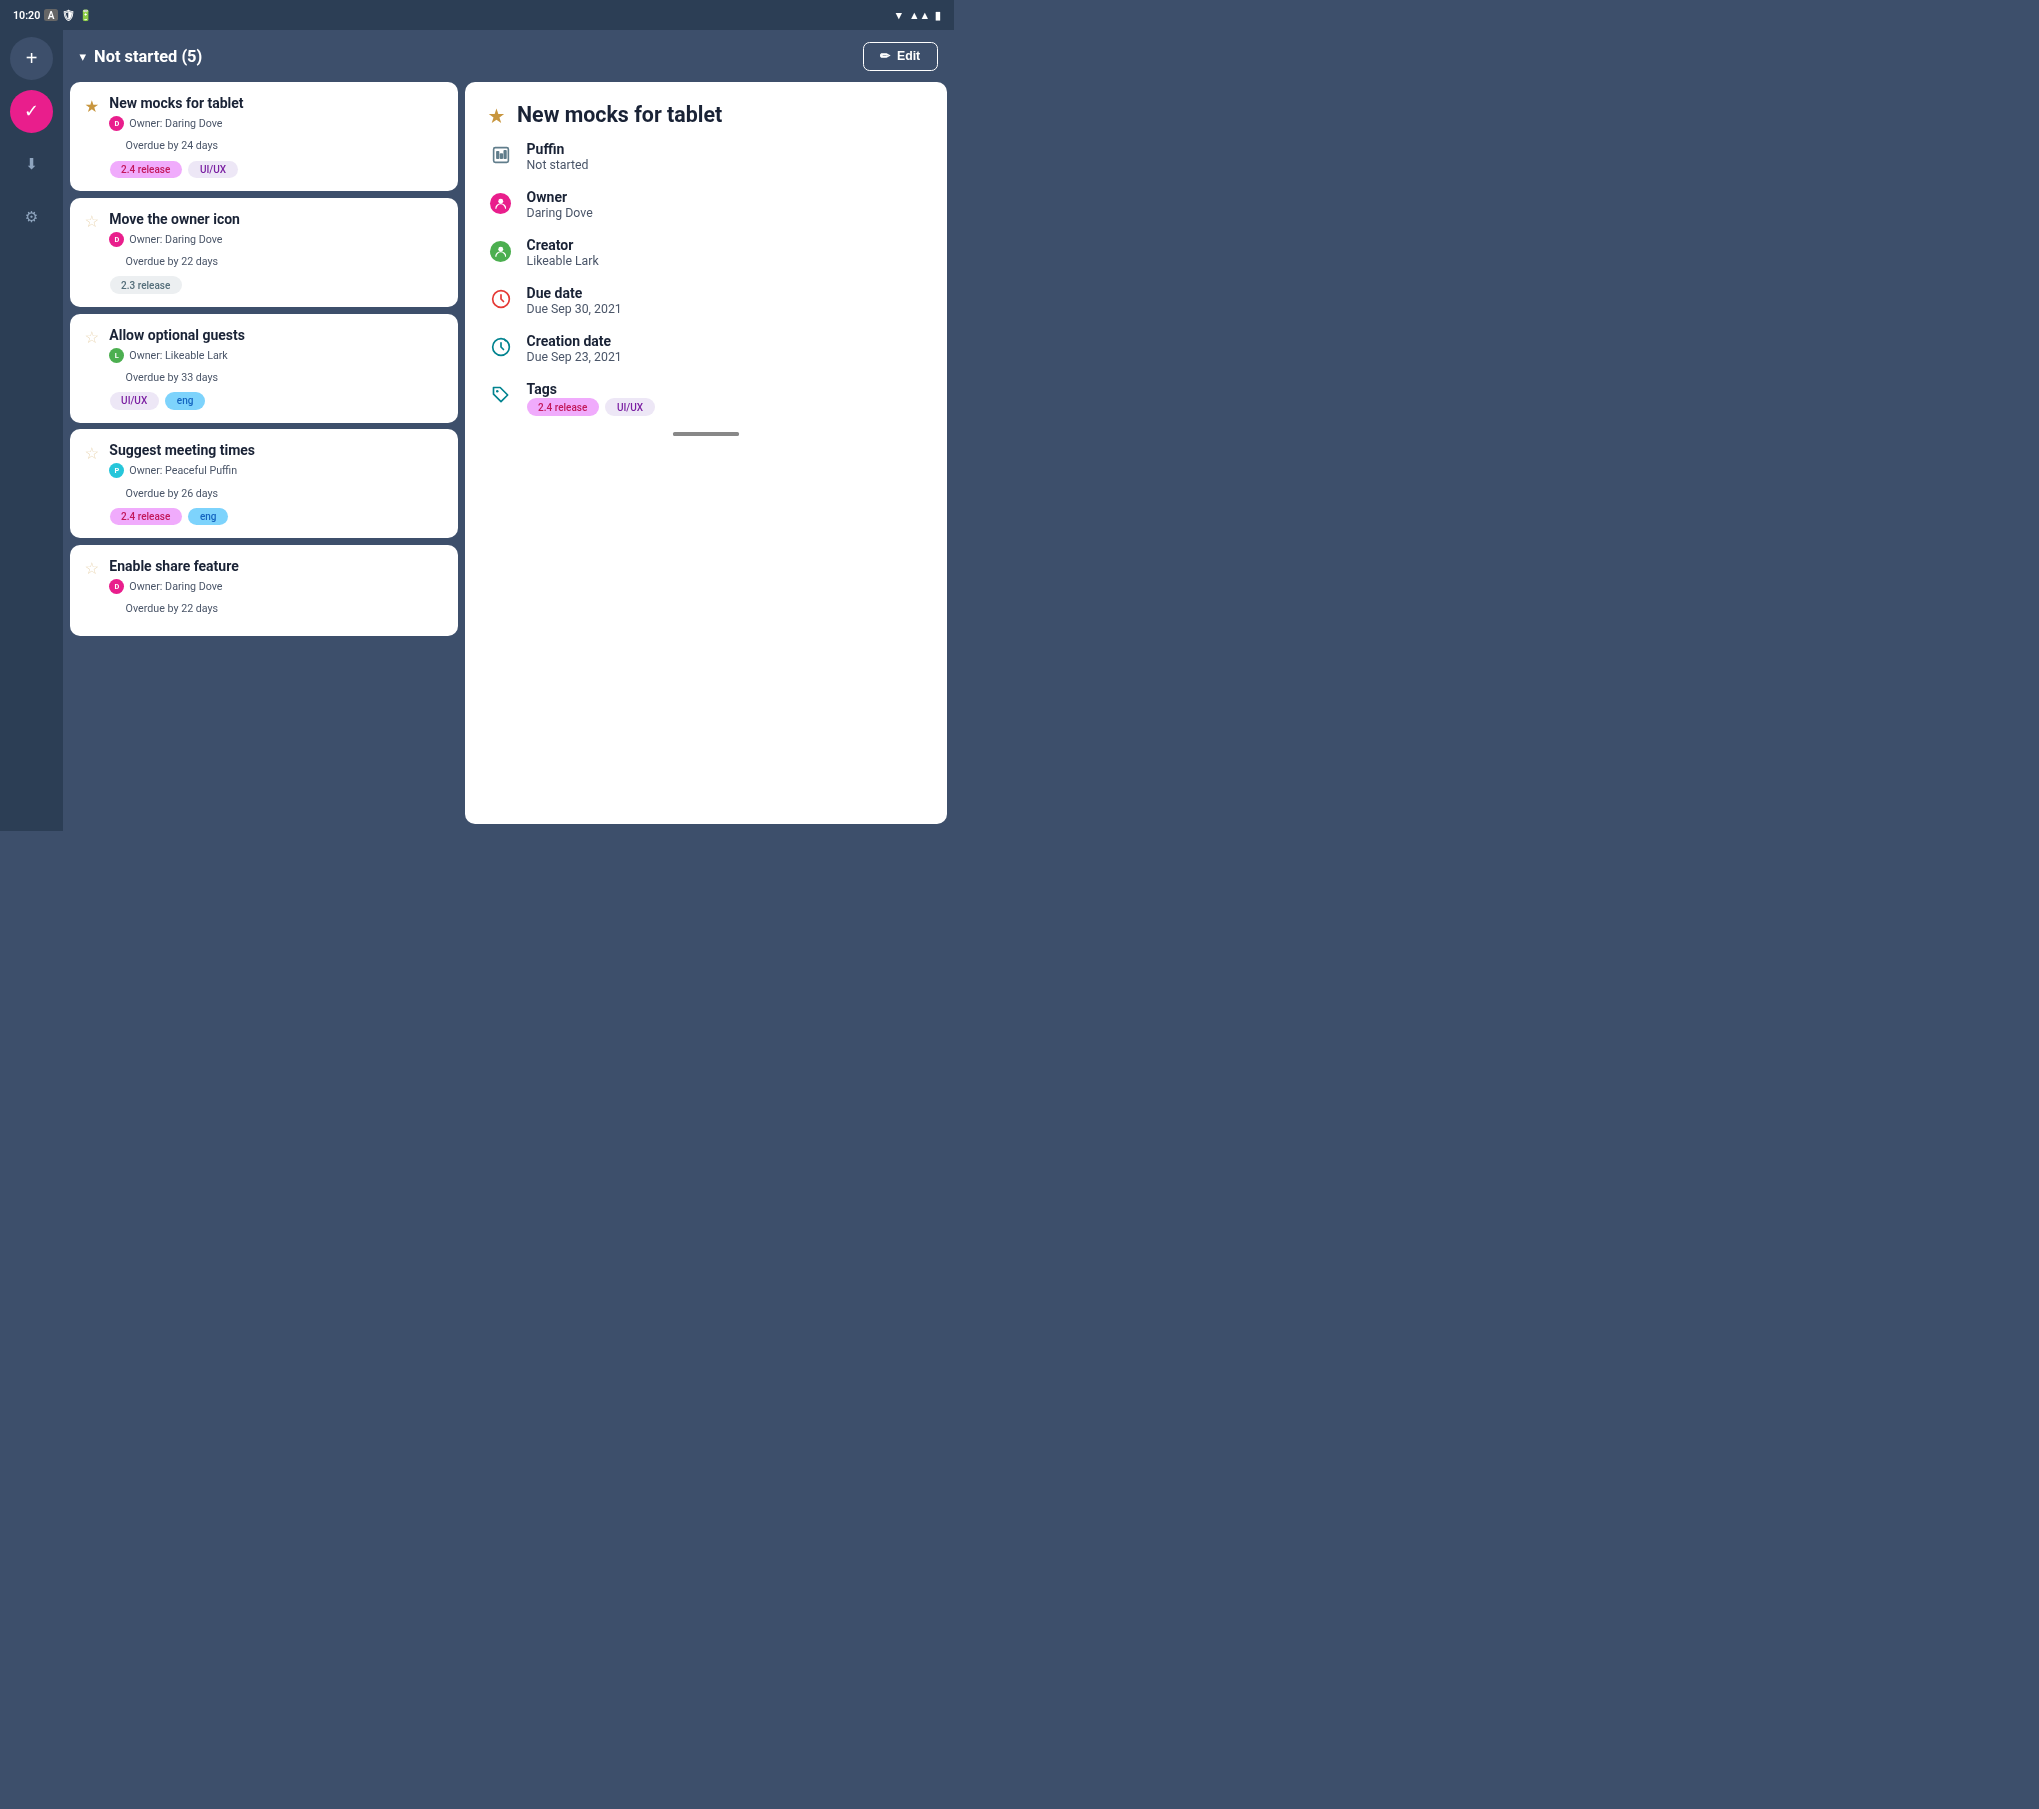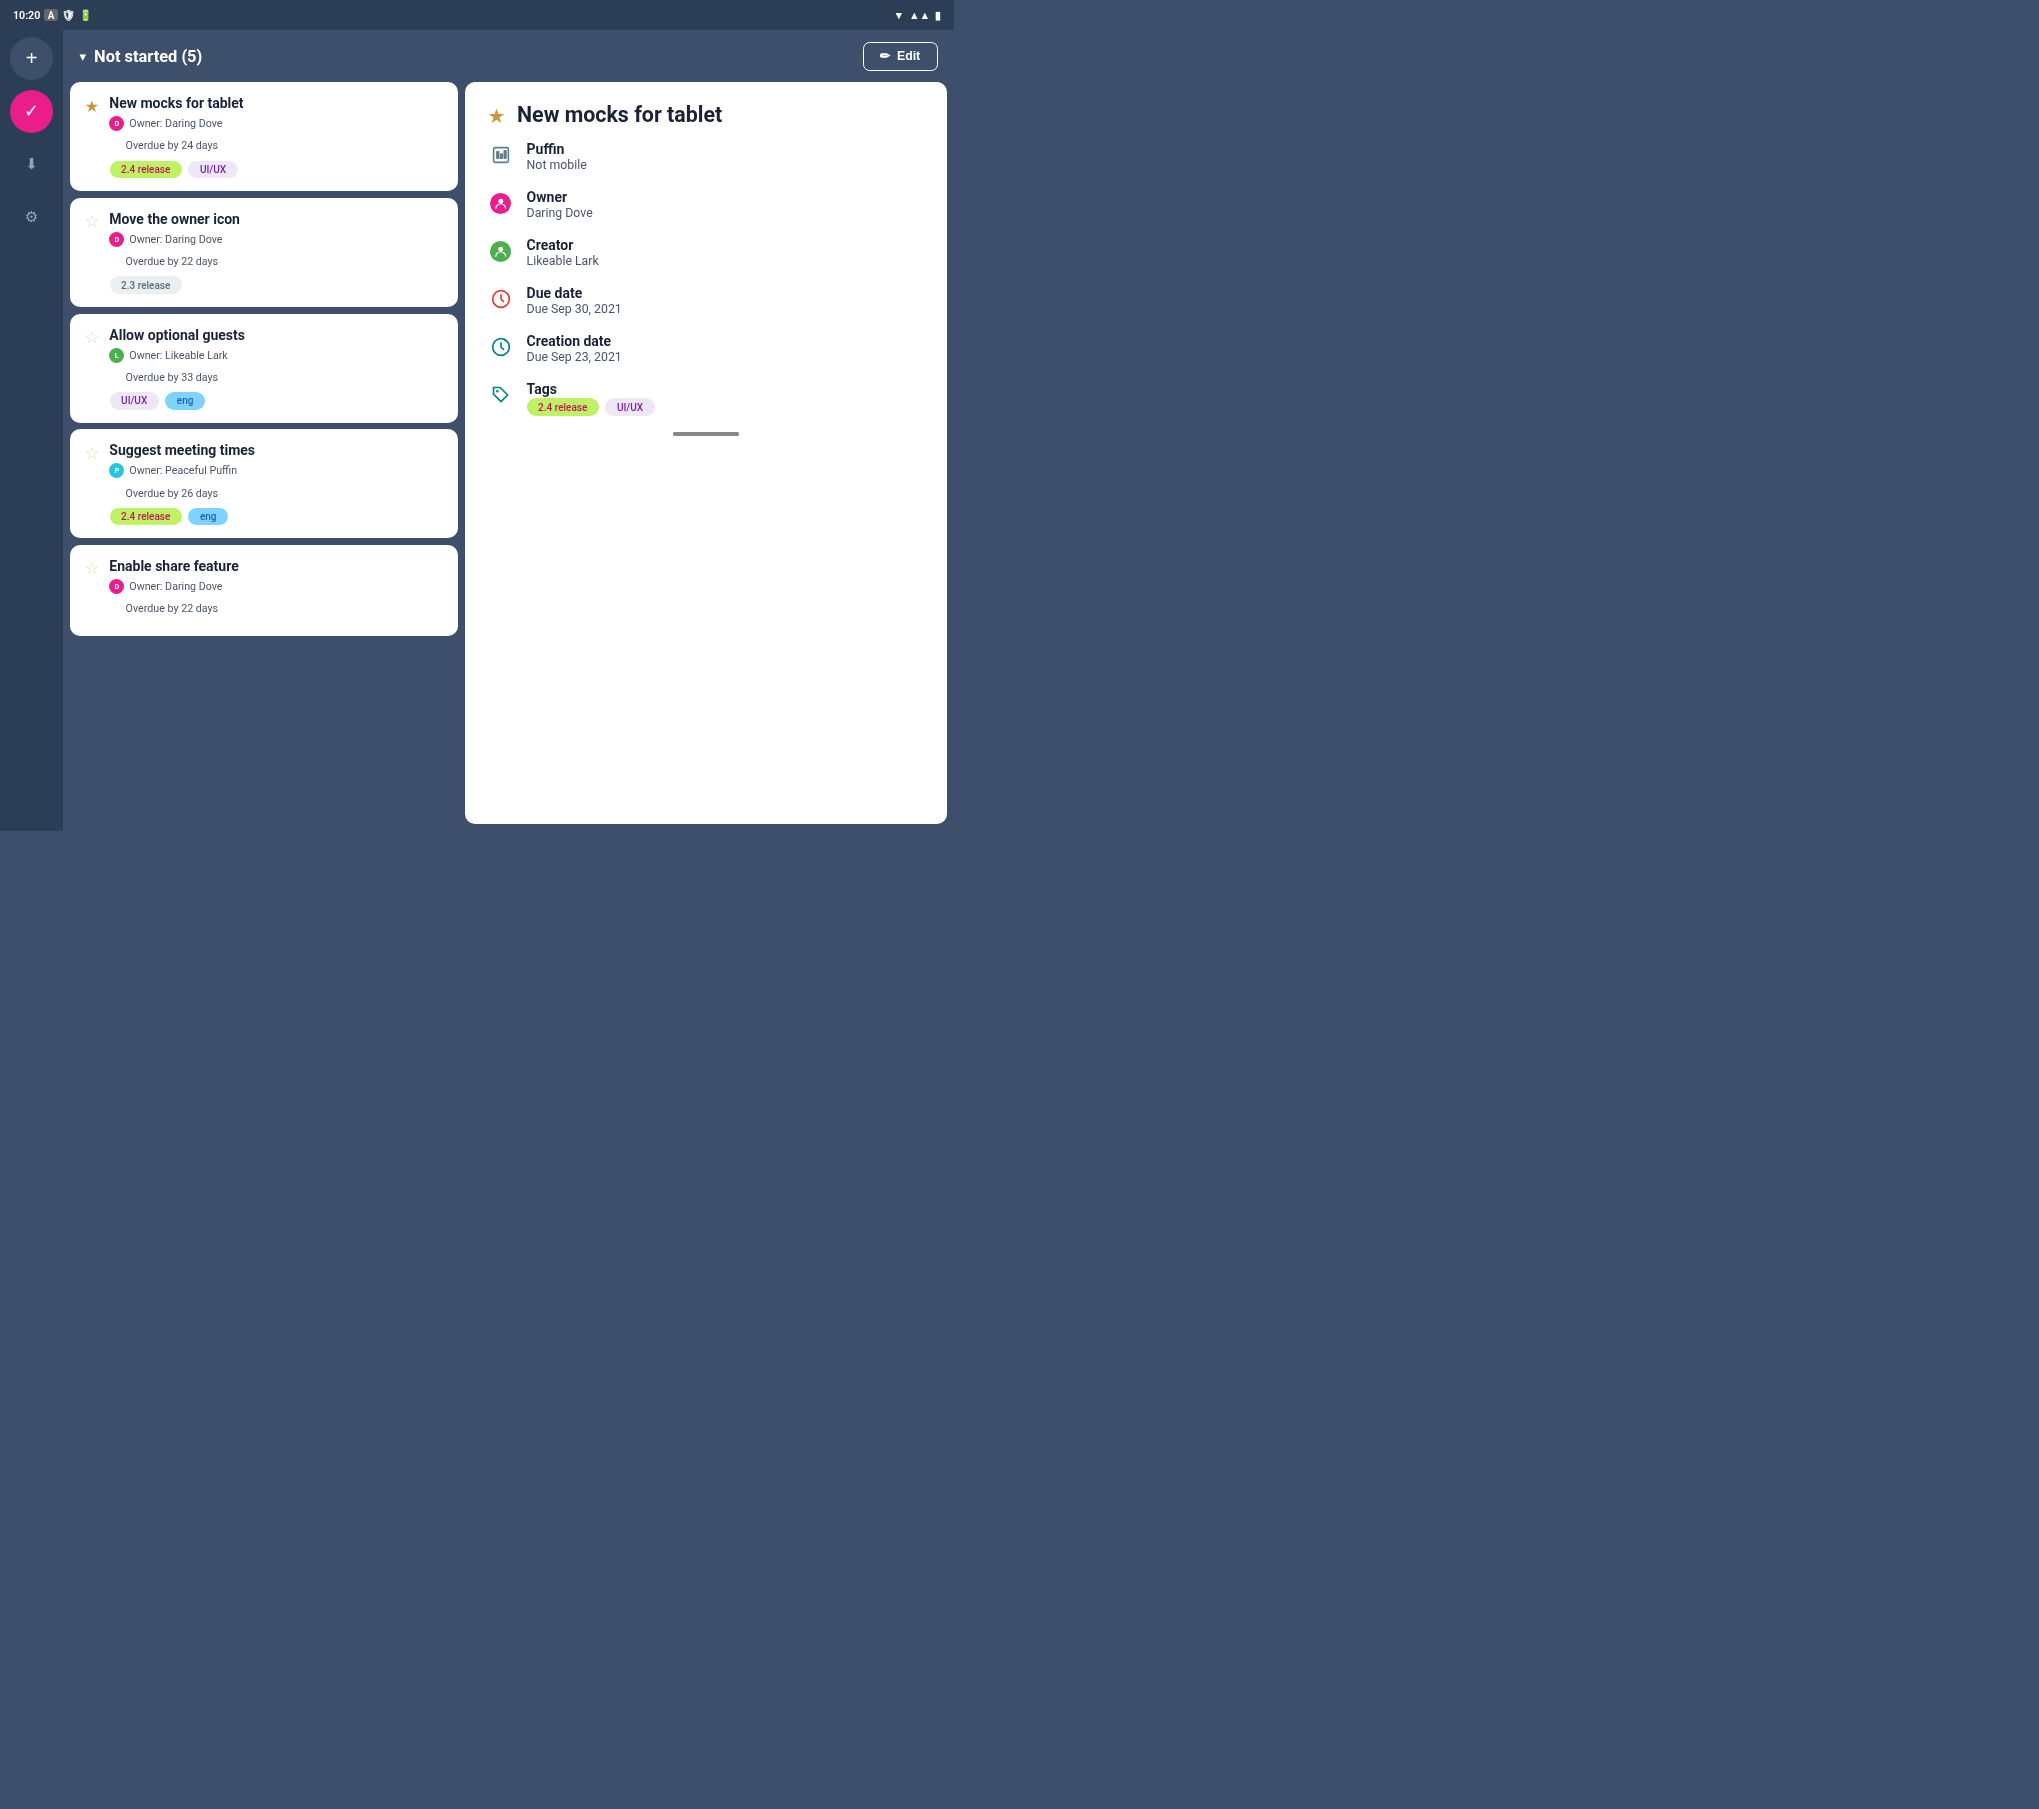--- a/index.html
+++ b/index.html
@@ -224,21 +224,21 @@
       flex-wrap: wrap;
     }
 
     .tag {
       padding: 3.3px 11.5px;
       border-radius: 16.4px;
       font-size: 10px;
       font-weight: 500;
     }
 
-    .tag-pink { background: #bef264; color: #c2185b; }
+    .tag-pink { background: #f0abfc; color: #c2185b; }
     .tag-purple { background: #ede7f6; color: #7b1fa2; }
     .tag-gray { background: #eceff1; color: #546e7a; text-align: right; }
     .tag-blue { background: #7dd3fc; color: #1565c0; }
 
     
     .task-detail-panel {
       flex: 1;
       background: white;
       border-radius: 10px;
       overflow-y: auto;
@@ -475,21 +475,21 @@
           <div class="field-icon">
             <svg width="18" height="18" viewBox="0 0 22 22" fill="none">
               <rect x="2" y="2" width="18" height="18" rx="2" stroke="#607d8b" stroke-width="2" fill="none"></rect>
               <rect x="5" y="6" width="4" height="10" fill="#607d8b" rx="1"></rect>
               <rect x="9.5" y="9" width="4" height="7" fill="#607d8b" rx="1"></rect>
               <rect x="14" y="5" width="4" height="11" fill="#607d8b" rx="1"></rect>
             </svg>
           </div>
           <div class="field-content">
             <div class="field-label">Puffin</div>
-            <div class="field-value">Not mobile</div>
+            <div class="field-value">Not started</div>
           </div>
         </div>
 
         <div class="detail-field">
           <div class="field-icon">
             <div style="width:21.4px;height:21.4px;border-radius:50%;background:#e91e8c;display:flex;align-items:center;justify-content:center;">
               <svg width="11.5" height="11.5" viewBox="0 0 14 14" fill="white">
                 <circle cx="7" cy="4" r="3"></circle>
                 <path d="M1 13c0-3.3 2.7-6 6-6s6 2.7 6 6" stroke="white" stroke-width="1.5" fill="none"></path>
               </svg>

